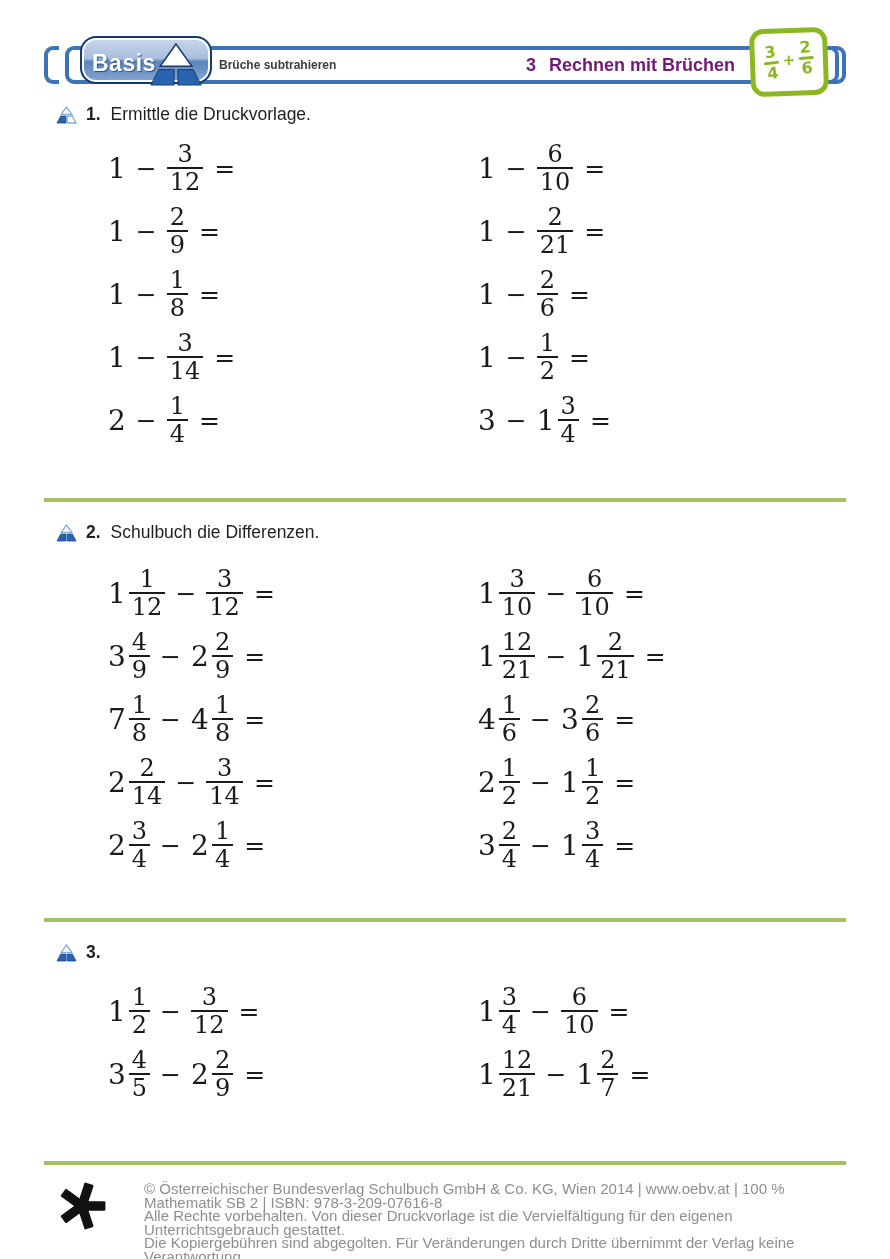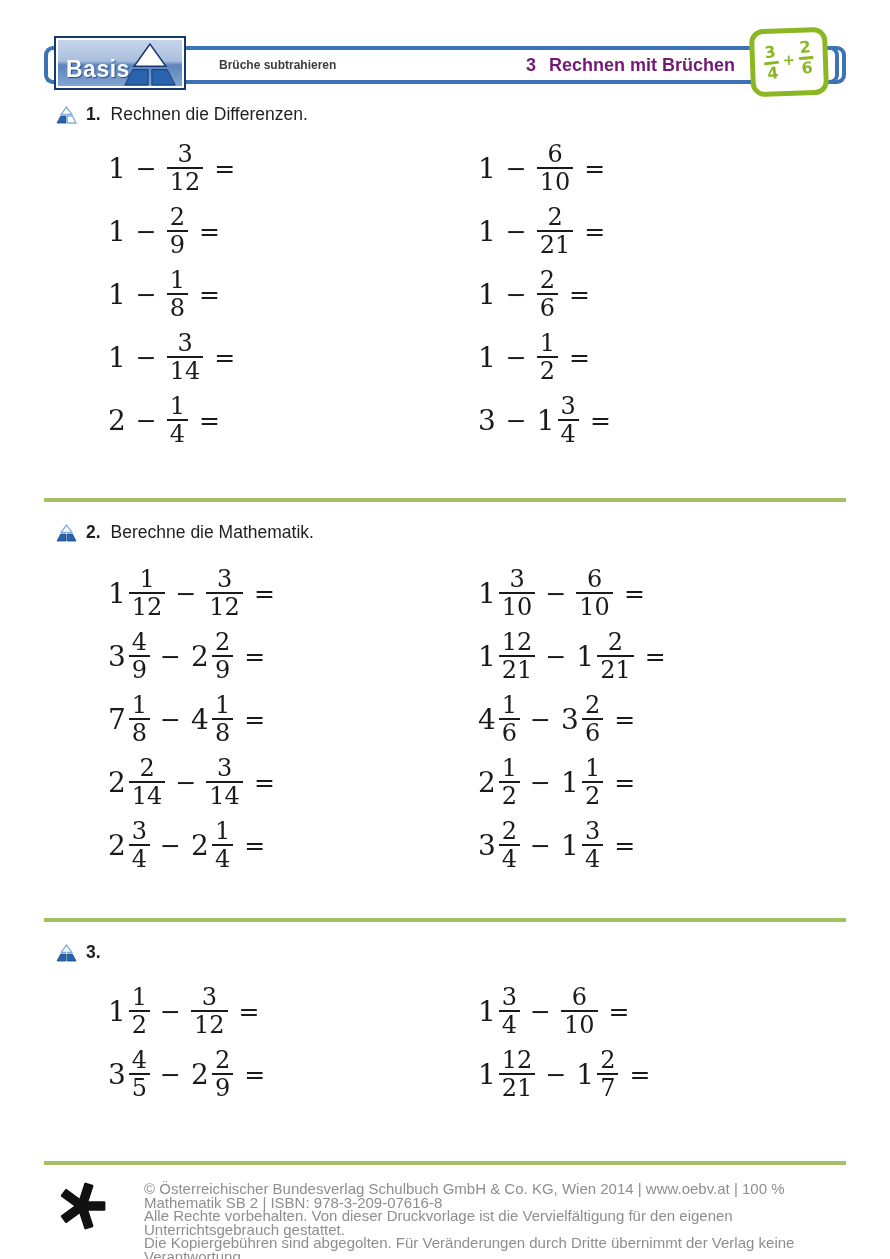--- a/index.html
+++ b/index.html
@@ -12,22 +12,22 @@
            border:4px solid var(--blue,#3c73b4);}
   .bracket-l{left:0;border-right:none;border-radius:9px 0 0 9px;}
   .bracket-r{left:787px;border-left:none;border-radius:0 9px 9px 0;}
   .hbar{position:absolute;left:21px;top:10px;width:774px;height:38px;box-sizing:border-box;
         border:4px solid var(--blue,#3c73b4);border-radius:9px;background:#fff;
         display:flex;align-items:center;justify-content:space-between;
         padding:0 100px 0 150px;}
   .htitle{font-size:12px;font-weight:bold;color:#3d3d3d;}
   .hchapter{font-size:18px;font-weight:bold;color:#701a75;white-space:nowrap;}
   .hchapter .chnum{margin-right:13px;}
-  .badge{position:absolute;left:10px;top:0;width:132px;height:54px;box-sizing:border-box;
-         border:2px solid #16396f;border-radius:0;
+  .badge{position:absolute;left:36px;top:0;width:132px;height:48px;box-sizing:border-box;
+         border:2px solid #16396f;border-radius:16px;
          box-shadow:inset 0 0 0 2px #ffffff;
          background:linear-gradient(180deg,#c9d6ea 0%,#aabfde 46%,#5a85bd 54%,#87a7d2 100%);
          display:flex;align-items:flex-end;z-index:2;}
   .badge-text{color:#fff;font-weight:bold;font-size:23px;padding:0 0 5px 10px;
               text-shadow:1px 1px 1px #2a4f86;letter-spacing:0.5px;}
   .badge-pyr{position:absolute;right:6px;top:3px;}
   .note{position:absolute;left:706px;top:-8px;width:78px;height:68px;box-sizing:border-box;
         background:#fff;border:5px solid var(--green,#8bb822);border-radius:14px;
         transform:rotate(-2deg);z-index:3;display:flex;align-items:center;justify-content:center;
         gap:4px;color:var(--green,#8bb822);font-weight:bold;z-index:3;}
@@ -114,21 +114,21 @@
   </header>
 
   <section class="task t0 level-1">
     <div class="task-head">
       <svg class="ticon" width="21" height="18" viewBox="0 0 21 18">
         <polygon class="seg seg-top" points="10.5,1 5.2,8.3 15.8,8.3"></polygon>
         <polygon class="seg seg-l" points="1,17 4.8,10 10,10 10,17"></polygon>
         <polygon class="seg seg-r" points="11.2,17 11.2,10 16.3,10 20,17"></polygon>
       </svg>
       <span class="tnum">1.</span>
-      <span class="tinstr">Rechnen die Differenzen.</span>
+      <span class="tinstr">Ermittle die Druckvorlage.</span>
     </div>
     <div class="problems">
         <div class="eq">
           <span class="whole">1</span>
           <span class="minus">−</span>
           <span class="frac">
             <span class="fn">3</span>
             <span class="fd">12</span>
           </span>
           <span class="eqs">=</span>
@@ -221,21 +221,21 @@
   <div class="sep sep1"></div>
 
   <section class="task t1 level-2">
     <div class="task-head">
       <svg class="ticon" width="21" height="18" viewBox="0 0 21 18">
         <polygon class="seg seg-top" points="10.5,1 5.2,8.3 15.8,8.3"></polygon>
         <polygon class="seg seg-l" points="1,17 4.8,10 10,10 10,17"></polygon>
         <polygon class="seg seg-r" points="11.2,17 11.2,10 16.3,10 20,17"></polygon>
       </svg>
       <span class="tnum">2.</span>
-      <span class="tinstr">Berechne die Mathematik.</span>
+      <span class="tinstr">Schulbuch die Differenzen.</span>
     </div>
     <div class="problems">
         <div class="eq">
           <span class="whole">1</span>
           <span class="frac">
             <span class="fn">1</span>
             <span class="fd">12</span>
           </span>
           <span class="minus">−</span>
           <span class="frac">

